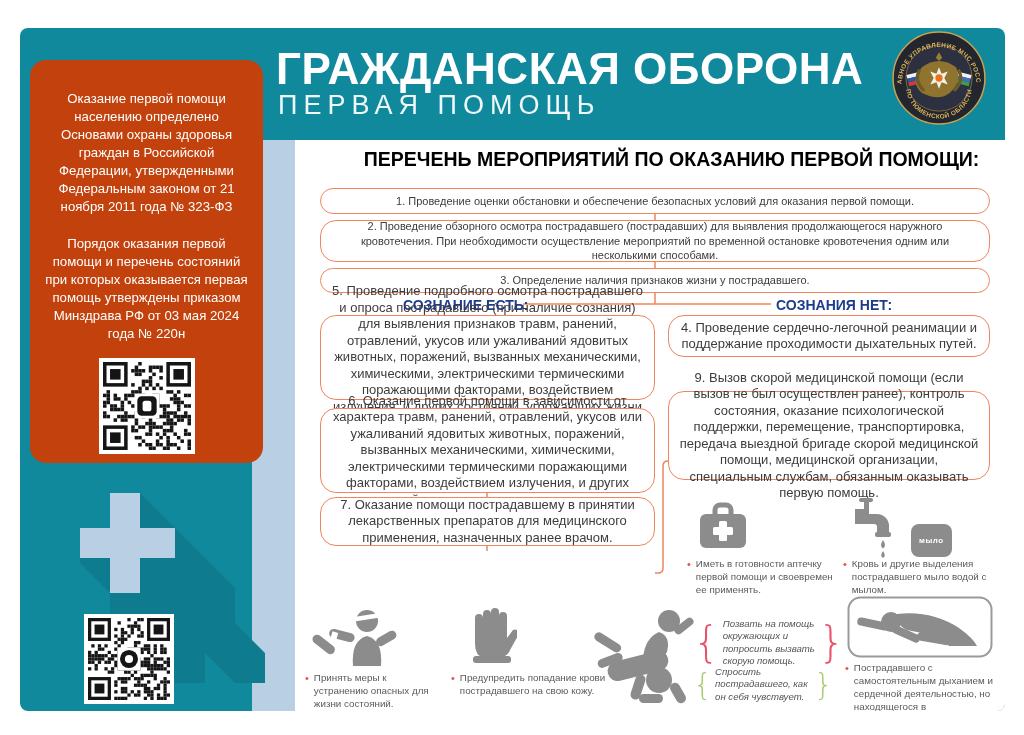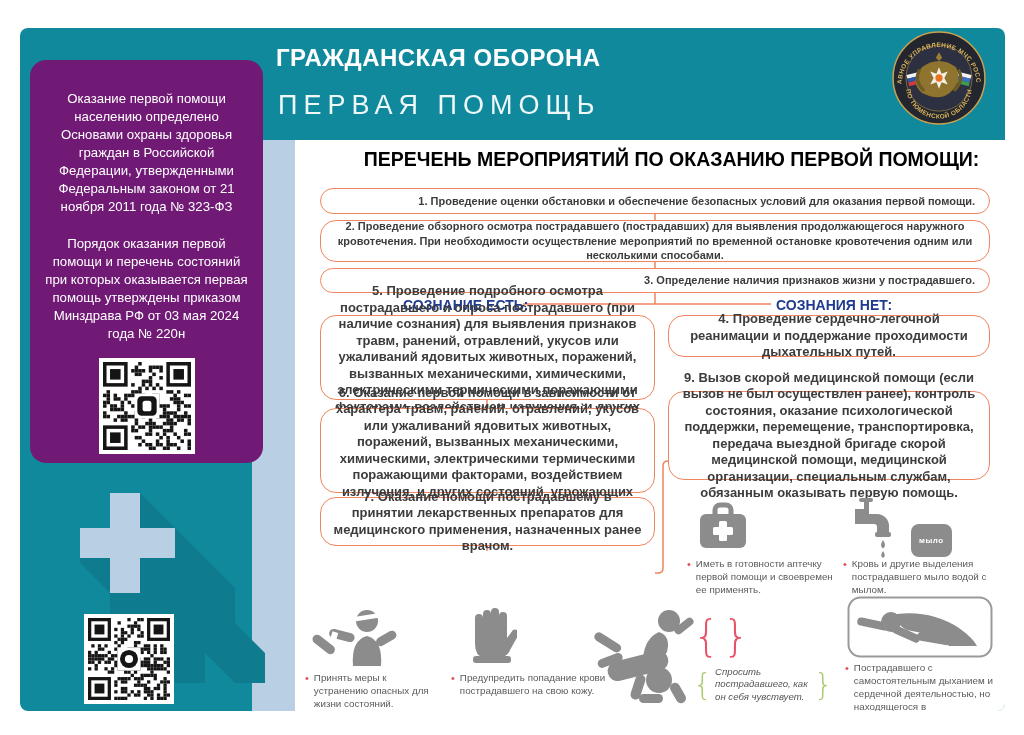--- a/index.html
+++ b/index.html
@@ -3,41 +3,41 @@
 <meta charset="utf-8">
 <style>
   html,body{margin:0;padding:0;background:#e9e9e9;}
   #page{position:relative;width:1024px;height:735px;background:#ffffff;overflow:hidden;
         font-family:"Liberation Sans",sans-serif;}
   .poster{position:absolute;left:20px;top:28px;width:985px;height:683px;background:#11899d;border-radius:8px;overflow:hidden;}
   .gutter{position:absolute;left:232px;top:112px;width:753px;height:571px;background:#b9cfe3;}
   .white-panel{position:absolute;left:275px;top:112px;width:710px;height:571px;background:#ffffff;}
 
   
-  .hdr-title{position:absolute;left:256px;top:16px;color:#ffffff;font-size:24px;font-weight:800;letter-spacing:.5px;}
+  .hdr-title{position:absolute;left:256px;top:16px;color:#ffffff;font-size:44px;font-weight:800;letter-spacing:.5px;}
   .hdr-sub{position:absolute;left:258px;top:62px;color:#eef8f9;font-size:27px;font-weight:400;letter-spacing:6px;}
   .emblem{position:absolute;left:872px;top:3px;width:94px;height:94px;}
 
   
-  .law-card{position:absolute;left:10px;top:32px;width:233px;height:403px;background:#701a75;border-radius:16px;
+  .law-card{position:absolute;left:10px;top:32px;width:233px;height:403px;background:#c2410c;border-radius:16px;
             box-sizing:border-box;padding:30px 15px 8px;color:#ffffff;font-size:13.2px;line-height:1.37;
             text-align:center;font-weight:500;}
   .law-card p{margin:0;}
   .law-card p + p{margin-top:18px;}
   .qr{background:#ffffff;box-sizing:border-box;padding:4px;}
   .qr-1{width:96px;height:96px;margin:15px auto 0;}
   .qr-2{position:absolute;left:64px;top:586px;width:90px;height:90px;}
   .cross-wrap{position:absolute;left:48px;top:458px;width:205px;height:225px;}
 
   
   .main{position:absolute;left:275px;top:112px;width:710px;height:571px;}
   .main-title{position:absolute;left:0;right:0;top:8px;text-align:center;color:#000000;font-size:19.5px;font-weight:800;margin-left:43px;}
   .stepbox{position:absolute;box-sizing:border-box;border:1.5px solid #f0855e;border-radius:16px;background:#fff;
-           display:flex;align-items:center;justify-content:flex-end;text-align:center;
-           padding:4px 14px;font-size:10.8px;color:#3c3c3c;line-height:1.32;font-weight:bold;}
+           display:flex;align-items:center;justify-content:center;text-align:center;
+           padding:4px 14px;font-size:10.8px;color:#3c3c3c;line-height:1.32;}
   .stepbox.small{font-size:13px;line-height:1.27;padding:17px 10px;}
   .branch-label{position:absolute;font-weight:bold;color:#1e3b8e;font-size:14px;}
   .connectors{position:absolute;left:0;top:0;pointer-events:none;}
 
   
   .cap{position:absolute;display:flex;gap:5px;font-size:9.8px;color:#5a5a5a;line-height:1.32;}
   .cap .bullet{color:#e04f4f;font-size:11px;line-height:1.1;}
   .brace-note{position:absolute;display:flex;align-items:center;gap:3px;}
   .brace{font-family:"DejaVu Sans",sans-serif;font-weight:200;line-height:.9;}
   .brace-note.red .brace{color:#e8536a;font-size:42px;}
@@ -625,20 +625,21 @@
         <circle cx="66" cy="72" r="13" fill="#8c8c8c"></circle>
         <rect x="0" y="30" width="30" height="9" rx="4.5" transform="rotate(32 15 34)" fill="#8c8c8c"></rect>
         <rect x="4" y="48" width="26" height="9" rx="4.5" transform="rotate(-20 17 52)" fill="#8c8c8c"></rect>
         <rect x="40" y="66" width="10" height="26" rx="5" transform="rotate(18 45 79)" fill="#8c8c8c"></rect>
         <rect x="46" y="86" width="24" height="9" rx="4.5" fill="#8c8c8c"></rect>
         <rect x="80" y="74" width="10" height="22" rx="5" transform="rotate(-30 85 85)" fill="#8c8c8c"></rect>
       </svg>
 
       <div class="brace-note red" style="left:398px;top:478px;width:152px">
         <span class="brace">{</span>
+        <span class="note-text">Позвать на помощь окружающих и попросить вызвать скорую помощь.</span>
         <span class="brace">}</span>
       </div>
       <div class="brace-note green" style="left:398px;top:526px;width:140px">
         <span class="brace">{</span>
         <span class="note-text">Спросить пострадавшего, как он себя чувствует.</span>
         <span class="brace">}</span>
       </div>
 
       <svg class="icon" style="left:552px;top:456px" width="146" height="62" viewBox="0 0 146 62">
         <rect x="1.5" y="1.5" width="143" height="59" rx="12" fill="#fff" stroke="#9a9a9a" stroke-width="2"></rect>

